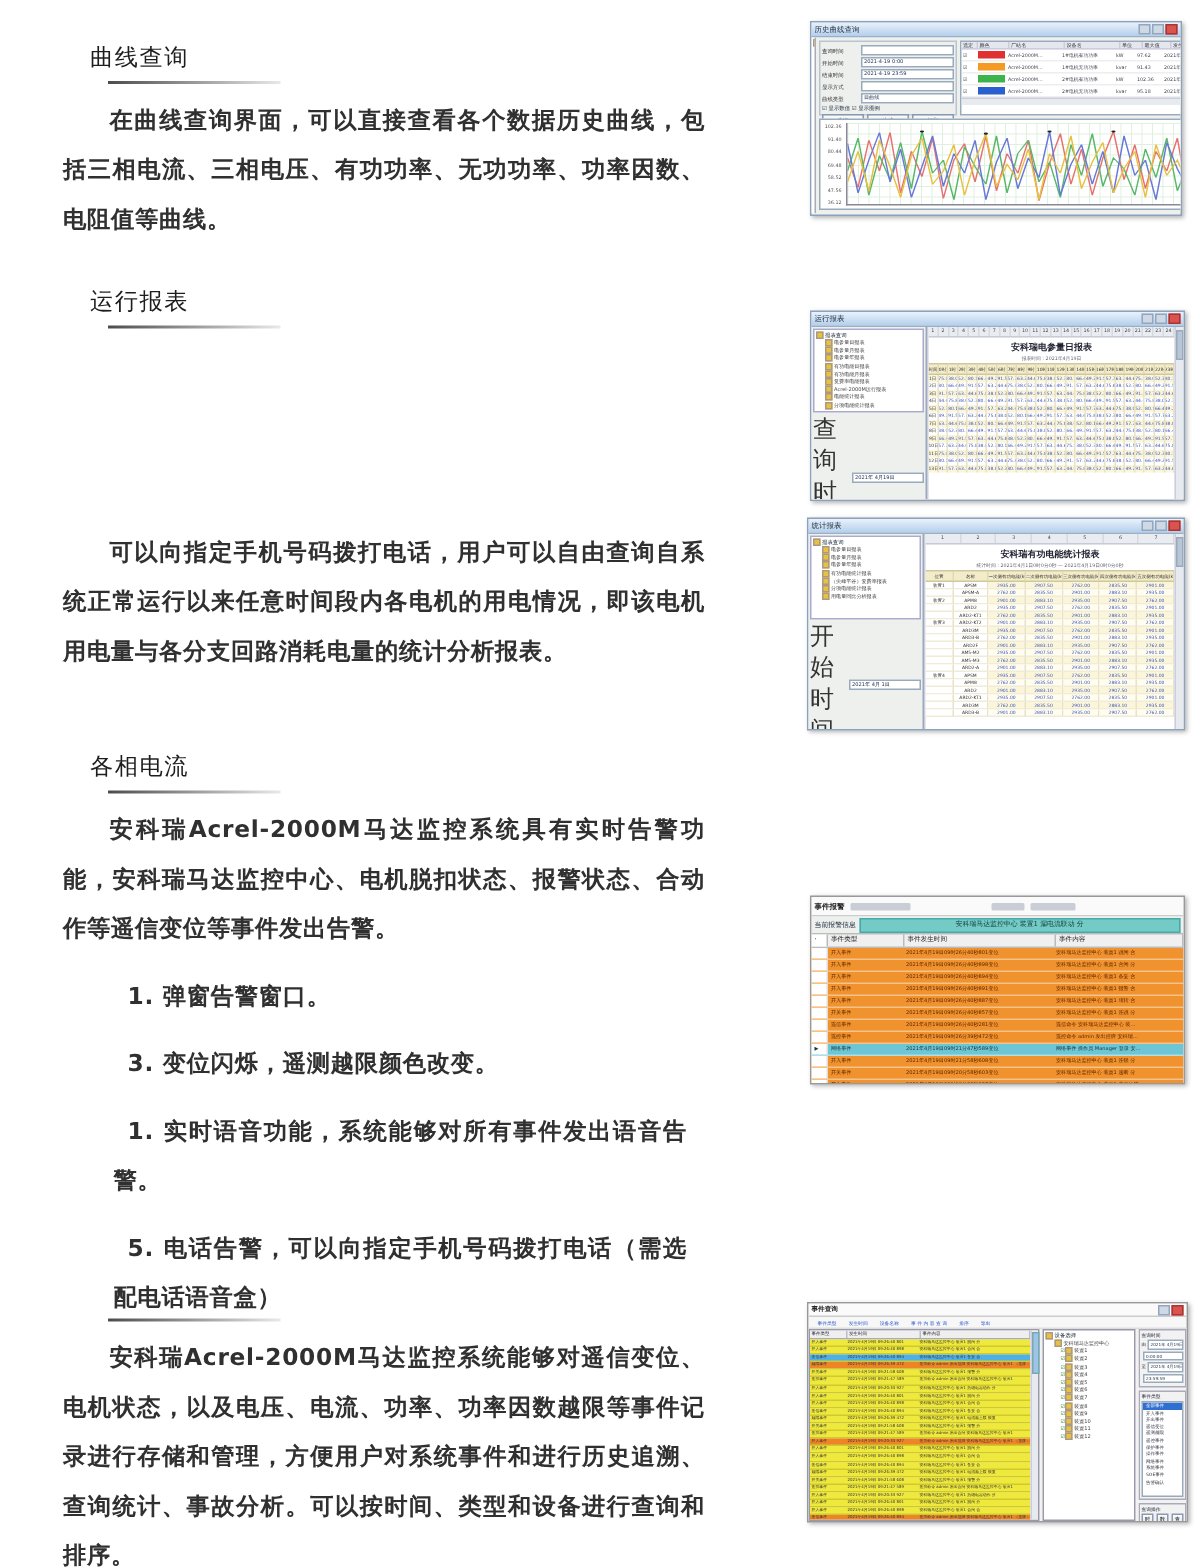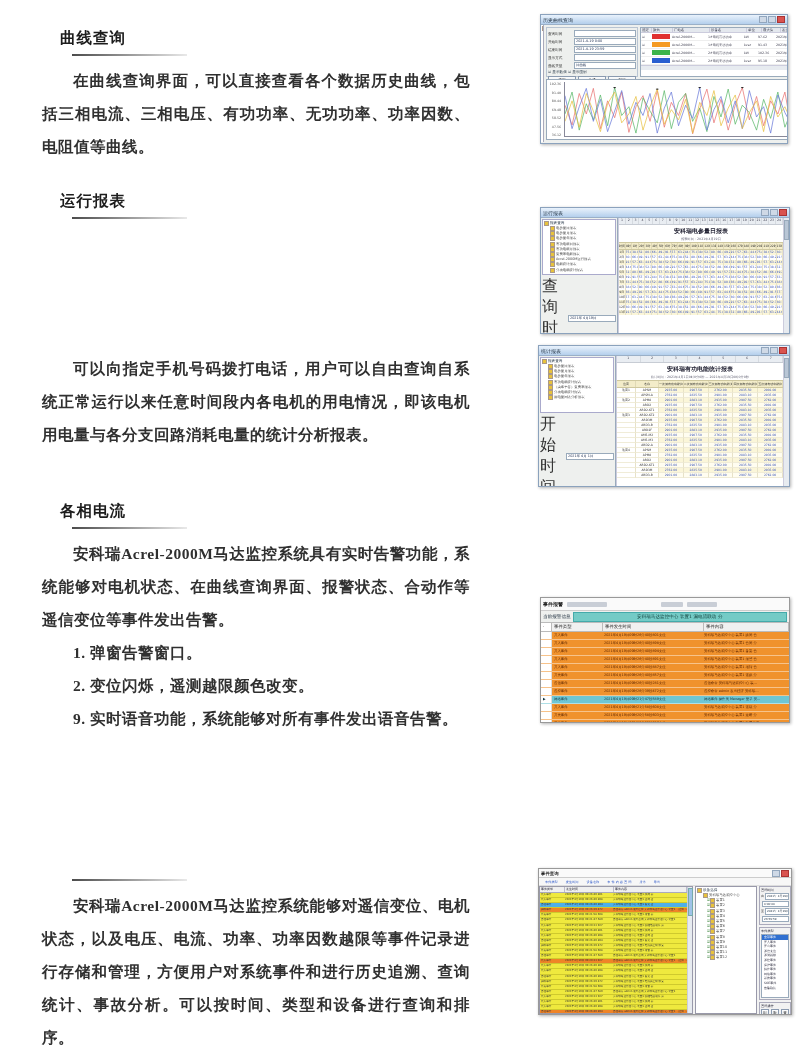--- a/index.html
+++ b/index.html
@@ -1,26 +1,26 @@
 <!DOCTYPE html>
 <html><head>
 <meta charset="utf-8">
 <style>
   html,body{margin:0;padding:0;background:#ffffff;}
   body{width:800px;height:1045px;position:relative;overflow:hidden;
        font-family:"DejaVu Sans",sans-serif;color:#333;}
 
   
   .txt{position:absolute;left:42px;width:428px;}
-  .txt h2{margin:0 0 0 18px;font-size:15.5px;font-weight:bold;color:#1d1d1d;letter-spacing:1px;}
+  .txt h2{margin:0 0 0 18px;font-size:15.5px;font-weight:normal;color:#1d1d1d;letter-spacing:1px;}
   .hr{height:2px;width:115px;margin:5px 0 0 30px;
       background:linear-gradient(to right,#4c4c4c,#b9b9b9 70%,#e9e9e9);}
   .txt p{margin:8px 0 0 0;font-size:15.5px;line-height:33px;color:#303030;
-         text-align:justify;text-indent:2em;font-weight:600;letter-spacing:.5px;font-family:Liberation Serif, serif;}
-  .txt p.li{text-indent:.6em;padding-left:1.4em;margin:0;}
+         text-align:justify;text-indent:2em;font-weight:600;letter-spacing:.5px;}
+  .txt p.li{text-indent:.6em;padding-left:1.4em;margin:12px;}
 
   
   .win{position:absolute;background:#eef0ee;border:1px solid #8ba2bd;
        box-shadow:1px 1px 3px rgba(0,0,0,.3);overflow:hidden;font-weight:normal;}
   .tbar{height:9px;background:linear-gradient(#e9f2fc,#b4cfec);display:flex;align-items:center;
         padding:0 2px;border-bottom:1px solid #9ab0c8;}
   .tbar .tt{font-size:5px;color:#234;white-space:nowrap;overflow:hidden;flex:1;}
   .wbtn{width:6px;height:5px;margin-left:1px;background:#cfd9e6;border:1px solid #92a6bd;}
   .wbtn.close{background:#d9534f;border-color:#a33;}
 
@@ -153,24 +153,25 @@
   <div class="hr"></div>
 </section>
 
 <section class="txt" style="top:344px">
   <p>可以向指定手机号码拨打电话，用户可以自由查询自系统正常运行以来任意时间段内各电机的用电情况，即该电机用电量与各分支回路消耗电量的统计分析报表。</p>
 </section>
 
 <section class="txt" style="top:501px">
   <h2>各相电流</h2>
   <div class="hr"></div>
-  <p>安科瑞Acrel-2000M马达监控系统具有实时告警功能，系统能够对电机状态、在曲线查询界面、报警状态、合动作等遥信变位等事件发出告警。</p>
+  <p>安科瑞Acrel-2000M马达监控系统具有实时告警功能，安科瑞马达监控中心、电机脱扣状态、报警状态、合动作等遥信变位等事件发出告警。</p>
   <p class="li">1. 弹窗告警窗口。</p>
-  <p class="li">2. 变位闪烁，遥测越限颜色改变。</p>
-  <p class="li">9. 实时语音功能，系统能够对所有事件发出语音告警。</p>
+  <p class="li">3. 变位闪烁，遥测越限颜色改变。</p>
+  <p class="li">1. 实时语音功能，系统能够对所有事件发出语音告警。</p>
+  <p class="li">5. 电话告警，可以向指定手机号码拨打电话（需选配电话语音盒）</p>
 </section>
 
 <section class="txt" style="top:874px">
   <div class="hr"></div>
   <p>安科瑞Acrel-2000M马达监控系统能够对遥信变位、电机状态，以及电压、电流、功率、功率因数越限等事件记录进行存储和管理，方便用户对系统事件和进行历史追溯、查询统计、事故分析。可以按时间、类型和设备进行查询和排序。</p>
 </section>
 
 <div class="win" id="win-curve" style="left:540px;top:14px;width:246px;height:128px">
   <div class="tbar">
     <span class="tt">历史曲线查询</span>

